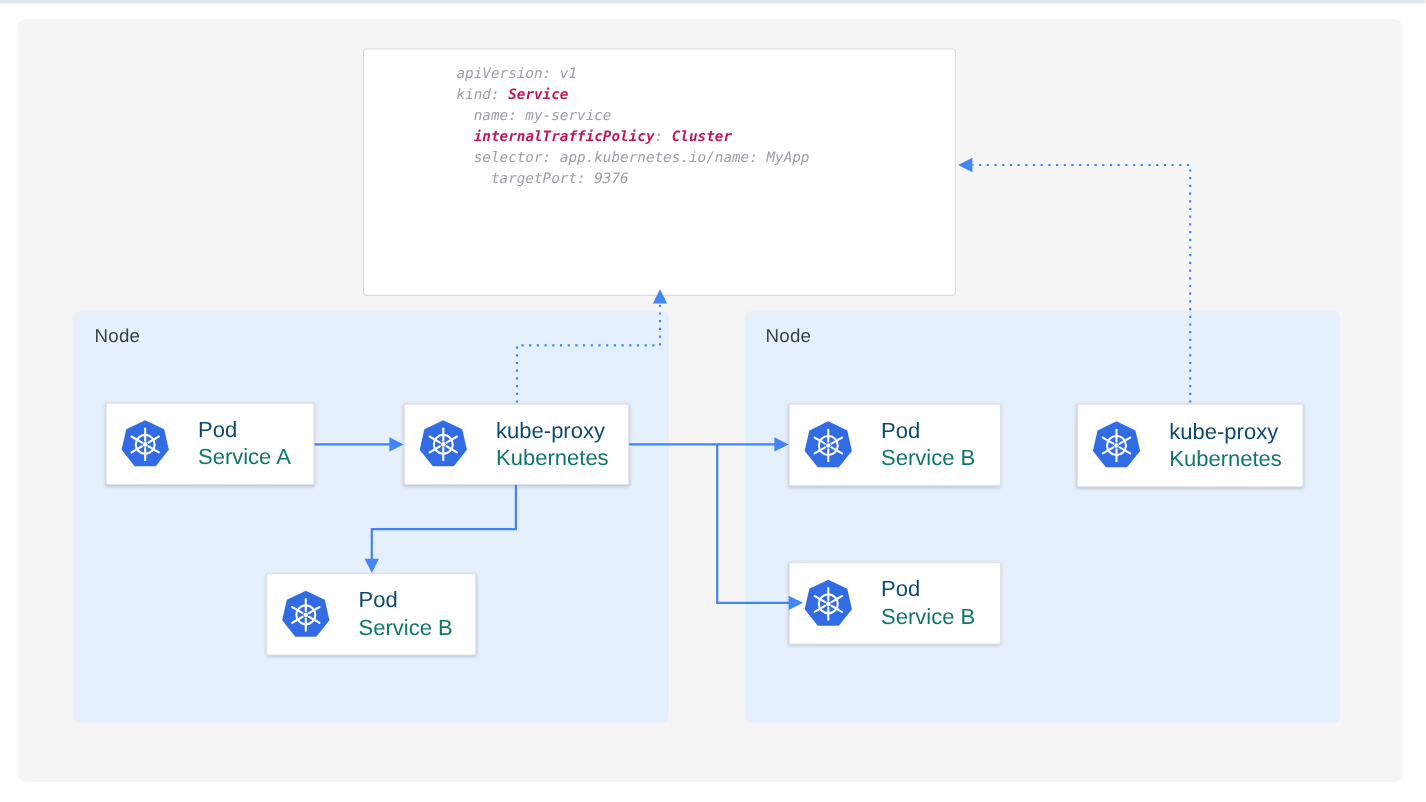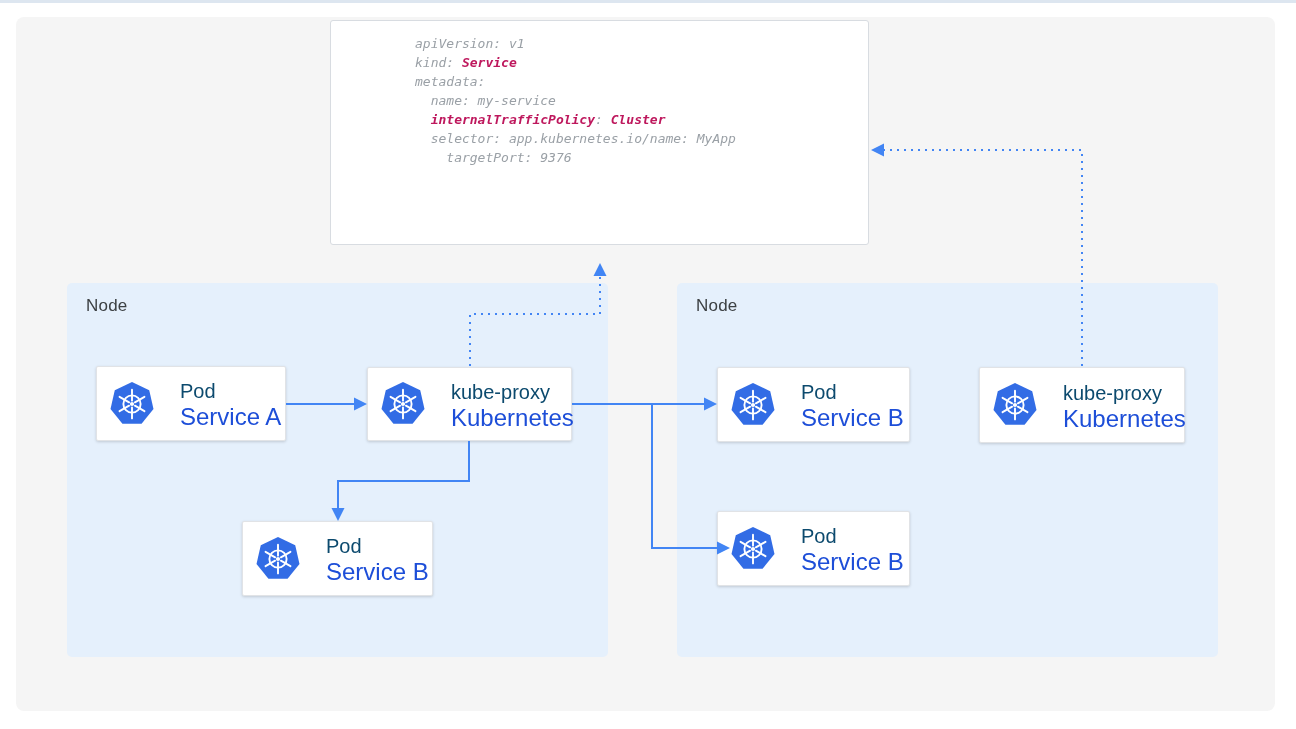--- a/index.html
+++ b/index.html
@@ -12,28 +12,28 @@
   *{margin:0;padding:0;box-sizing:border-box;}
   html,body{background:#fff;}
   body{font-family:"Liberation Sans",sans-serif;}
   .canvas{position:relative;width:1296px;height:729px;background:#fff;overflow:hidden;}
   .top-line{position:absolute;left:0;top:0;width:1296px;height:3px;background:var(--top-line);}
   .panel{position:absolute;left:16px;top:17px;width:1259px;height:694px;background:var(--panel-bg);border-radius:8px;}
   .node-box{position:absolute;width:541px;height:374px;top:283px;background:var(--node-bg);border-radius:5px;}
   .node-box.left{left:67px;}
   .node-box.right{left:677px;}
   .node-label{position:absolute;left:19px;top:13px;font-size:17px;color:#3C4043;letter-spacing:.2px;}
-  .yaml-card{position:absolute;left:330px;top:20px;width:539px;height:225px;background:#fff;border:1px solid #D8DCE1;border-radius:3px;padding:13px 0 16px 84px;}
+  .yaml-card{position:absolute;left:330px;top:44px;width:539px;height:225px;background:#fff;border:1px solid #D8DCE1;border-radius:3px;padding:13px 0 16px 84px;}
   .yaml-line{font-family:"DejaVu Sans Mono","Liberation Mono",monospace;font-style:italic;font-size:13px;line-height:19px;color:#9AA0A6;white-space:pre;}
   .yaml-line b{color:#be185d;font-weight:700;}
   .card{position:absolute;background:#fff;border:1px solid #E1E3E6;border-radius:2px;box-shadow:0 1px 3px rgba(0,0,0,.16);display:flex;align-items:center;}
   .card .k8s-icon{flex:0 0 auto;margin-left:12px;width:46px;height:46px;}
   .card-text{margin-left:25px;display:flex;flex-direction:column;}
   .card-title{font-size:20px;line-height:26px;color:#0c4a6e;}
-  .card-subtitle{font-size:24px;line-height:25px;color:#1d4ed8;}
+  .card-subtitle{font-size:20px;line-height:25px;color:#0f766e;}
   .arrow-layer{position:absolute;left:0;top:0;width:1296px;height:729px;pointer-events:none;}
   .arrow-layer .line{stroke:var(--accent-blue);stroke-width:2;fill:none;}
   .arrow-layer .dotted{stroke-dasharray:2 5;}
   .arrow-layer .head{fill:var(--accent-blue);stroke:none;}
   .k8s-hept{fill:var(--k8s-blue);}
   .k8s-stroke{stroke:#fff;stroke-width:2;fill:none;stroke-linecap:round;}
   .k8s-hub{fill:#fff;stroke:none;}
 </style>
 </head>
 <body>
@@ -46,21 +46,20 @@
   <div class="node-box left">
     <div class="node-label">Node</div>
   </div>
   <div class="node-box right">
     <div class="node-label">Node</div>
   </div>
 
   <div class="yaml-card">
     <div class="yaml-line"><span>apiVersion: v1</span><b></b><span></span><b></b></div>
     <div class="yaml-line"><span>kind: </span><b>Service</b><span></span><b></b></div>
-    <div class="yaml-line"><span>metadata:</span><b></b><span></span><b></b></div>
     <div class="yaml-line"><span>  name: my-service</span><b></b><span></span><b></b></div>
     <div class="yaml-line"><span>  </span><b>internalTrafficPolicy</b><span>: </span><b>Cluster</b></div>
     <div class="yaml-line"><span>  selector: app.kubernetes.io/name: MyApp</span><b></b><span></span><b></b></div>
     <div class="yaml-line"><span>    targetPort: 9376</span><b></b><span></span><b></b></div>
   </div>
 
   <svg width="0" height="0" style="position:absolute" aria-hidden="true">
     <defs>
       <symbol id="k8s-wheel" viewBox="-24 -24 48 48">
         <polygon class="k8s-hept" points="0,-23 17.98,-14.34 22.42,5.12 9.98,20.72 -9.98,20.72 -22.42,5.12 -17.98,-14.34"></polygon>

